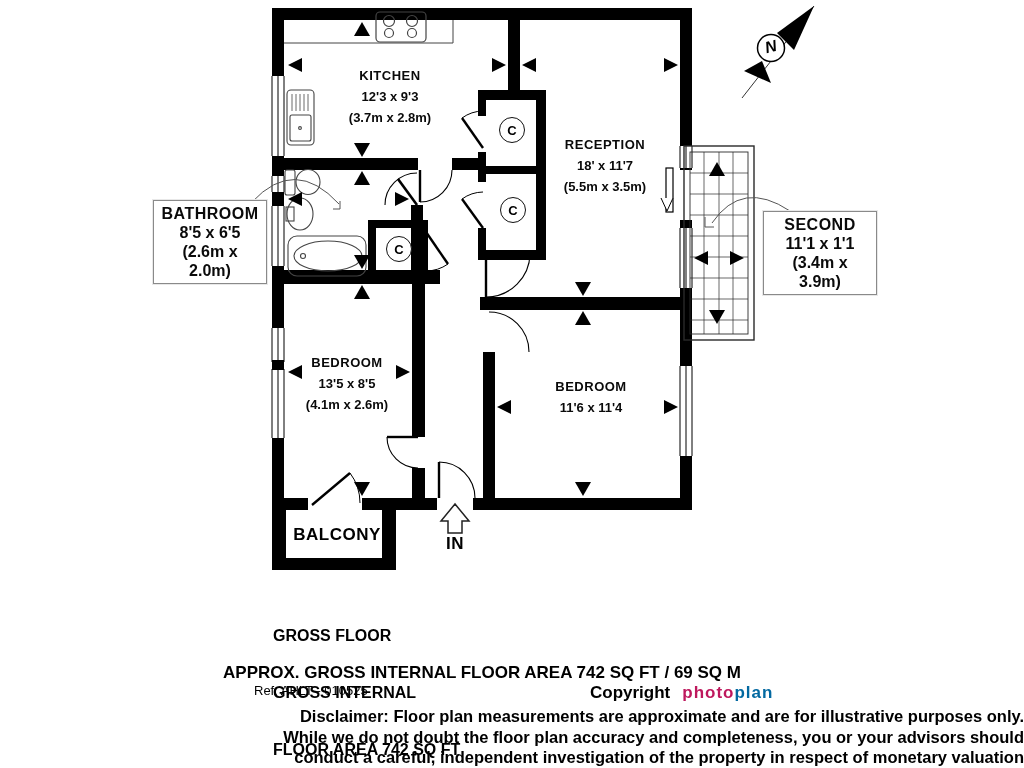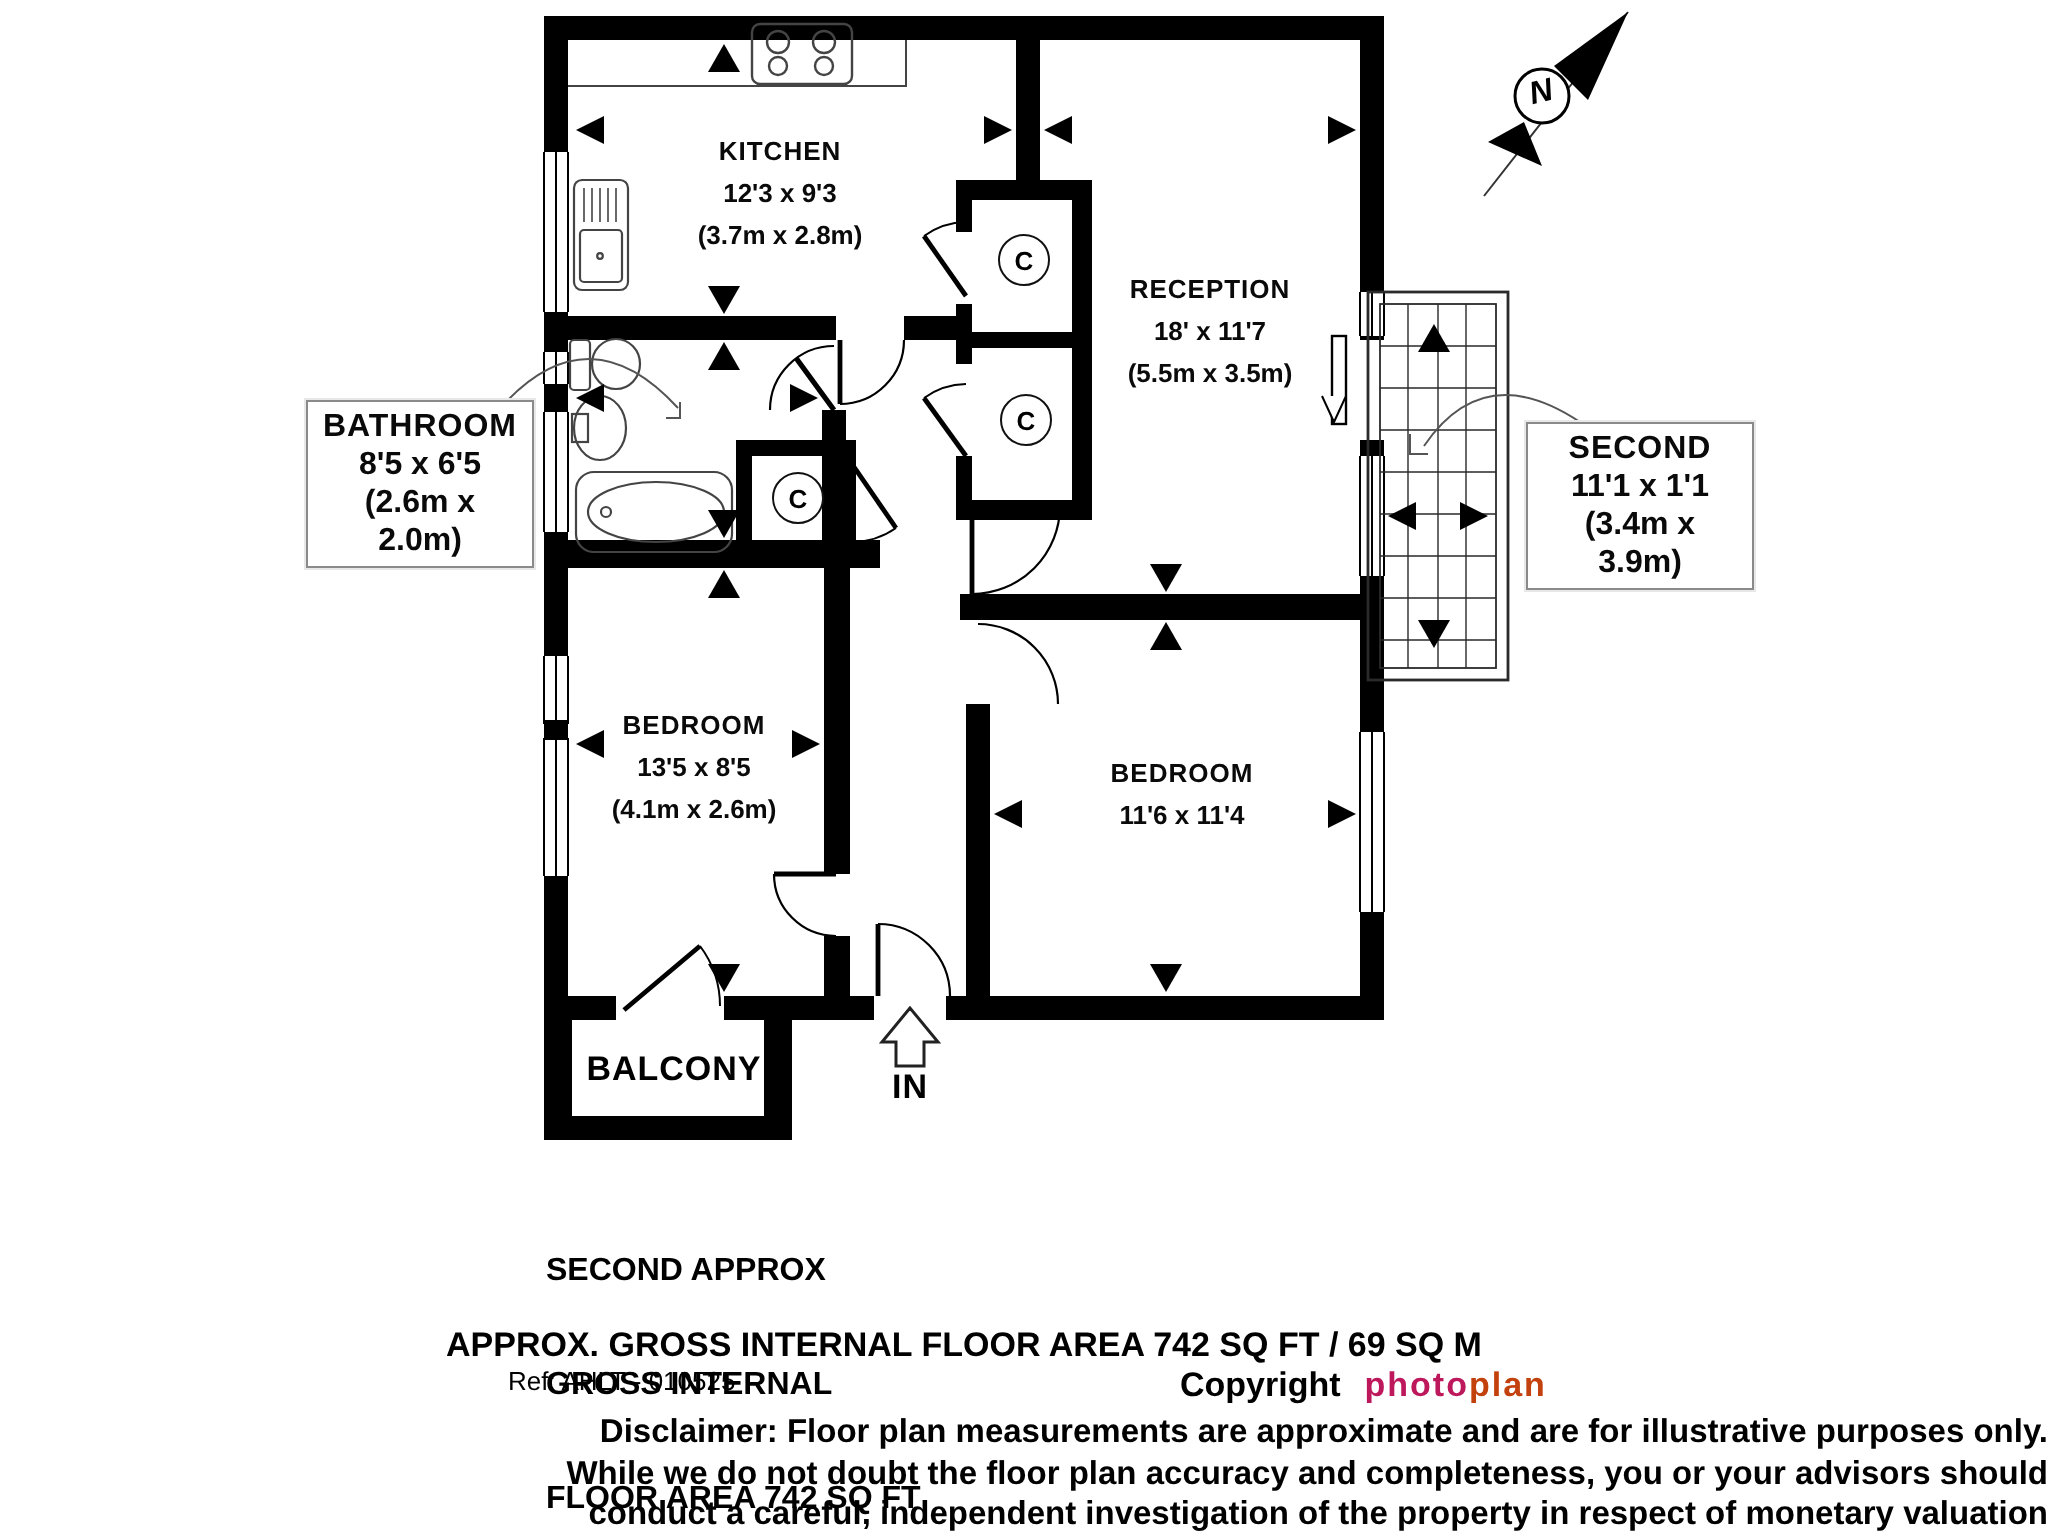--- a/index.html
+++ b/index.html
@@ -12,21 +12,21 @@
   .cup{position:absolute;width:24px;height:24px;border:1.5px solid #111;border-radius:50%;
        display:flex;align-items:center;justify-content:center;font-weight:bold;font-size:13px;background:#fff;}
   .single{position:absolute;font-weight:bold;font-size:17px;letter-spacing:.5px;}
   .compass-n{position:absolute;font-weight:bold;font-style:italic;font-size:16px;transform:rotate(-14deg);}
   .summary{position:absolute;font-weight:bold;font-size:16px;line-height:19px;white-space:pre;}
   .center-line{position:absolute;left:0;width:1000px;text-align:center;font-weight:bold;}
   .area-line{font-size:17px;}
   .ref-line{position:absolute;font-weight:normal;font-size:13px;}
   .copy-row{position:absolute;font-weight:bold;font-size:17px;display:flex;gap:12px;}
   .brand-photo{color:#be185d;letter-spacing:1px;}
-  .brand-plan{color:#c2410c;letter-spacing:1px;}
+  .brand-plan{color:#0369a1;letter-spacing:1px;}
   .disclaimer{position:absolute;left:0;width:1024px;text-align:right;font-weight:bold;
               font-size:16.5px;line-height:20.5px;}
 </style>
 </head>
 <body>
 
 <div id="stage">
 
 <svg id="plan-svg" width="1024" height="768" viewBox="0 0 1024 768">
 
@@ -250,21 +250,21 @@
     <span>C</span>
   </div>
   <div class="cup" style="left:500px;top:197px;">
     <span>C</span>
   </div>
   <div class="cup" style="left:386px;top:236px;">
     <span>C</span>
   </div>
 
   <div class="summary" style="left:273px;top:588px;">
-    <div>SECOND APPROX</div>
+    <div>GROSS FLOOR</div>
     <div>GROSS INTERNAL</div>
     <div>FLOOR AREA 742 SQ FT</div>
   </div>
 
   <div class="center-line area-line" style="top:663px;left:-18px;">APPROX. GROSS INTERNAL FLOOR AREA 742 SQ FT / 69 SQ M</div>
 
   <div class="ref-line" style="left:254px;top:683px;">Ref: AHLT - 010525</div>
 
   <div class="copy-row" style="left:590px;top:683px;">
     <span>Copyright</span>

